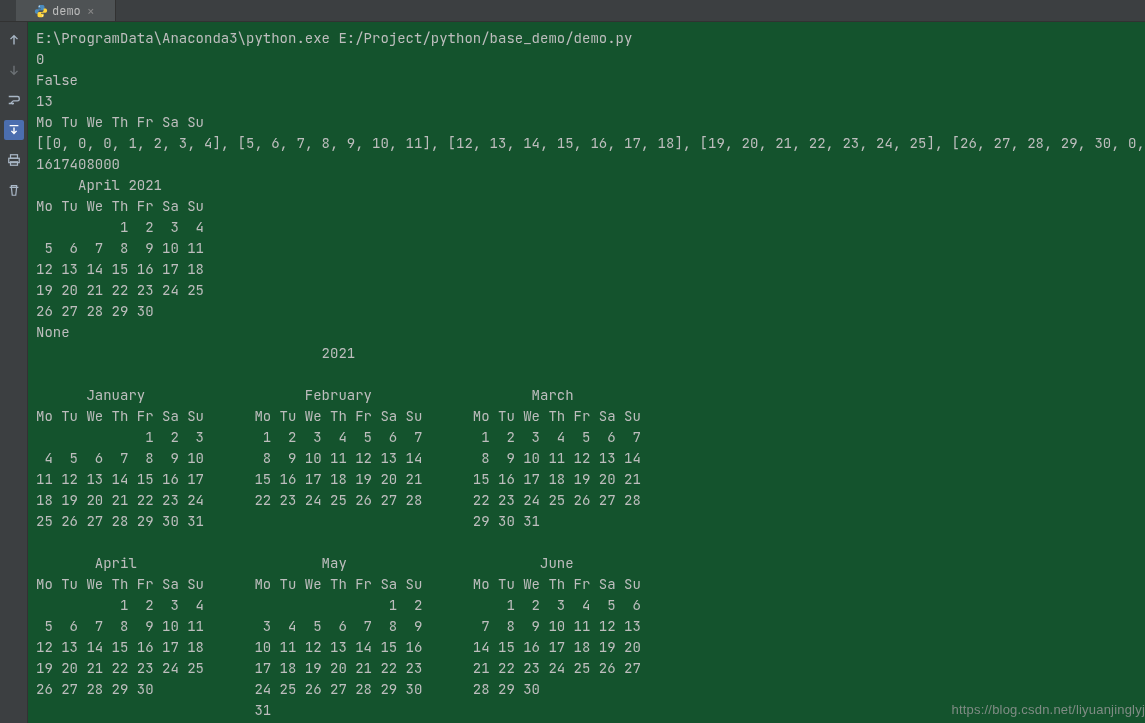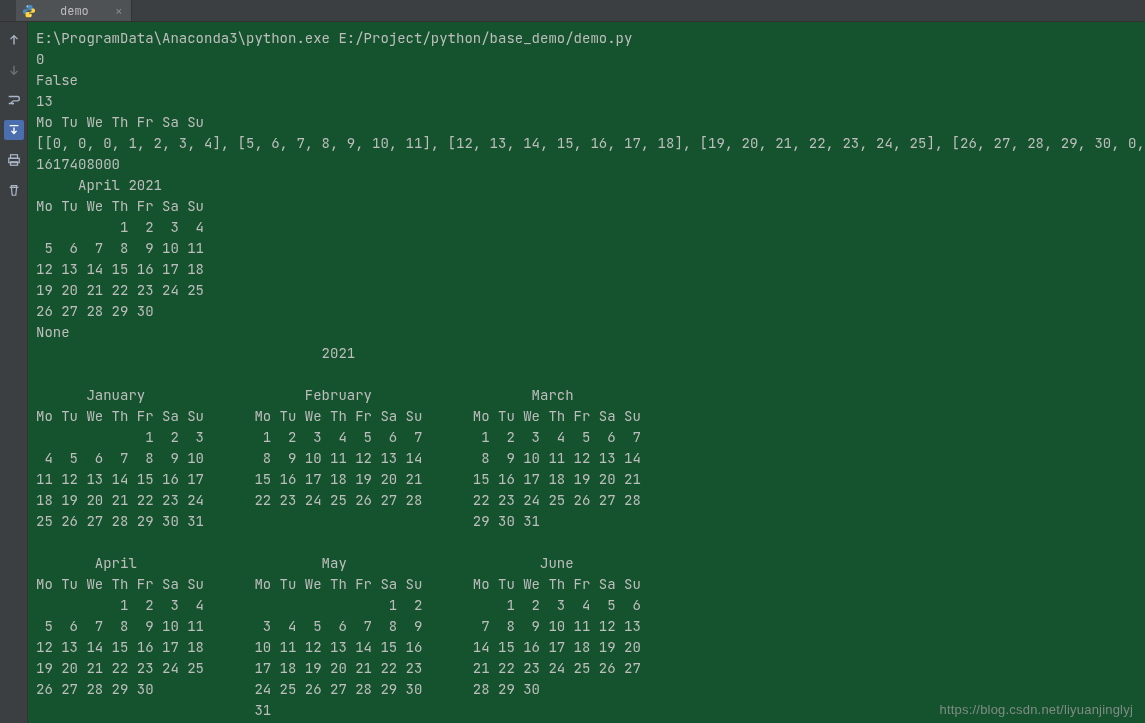--- a/index.html
+++ b/index.html
@@ -14,22 +14,22 @@
     height: 22px;
     background: #3c3f41;
     border-bottom: 1px solid #323232;
     display: flex;
     align-items: stretch;
     padding-left: 16px;
   }
   .tab {
     display: flex;
     align-items: center;
-    gap: 24px;
-    padding: 0 6px;
+    gap: 4px;
+    padding: 0 18px;
     background: #4e5254;
     color: #bbbbbb;
     border-right: 1px solid #323232;
     font-size: 12px;
     position: relative;
   }
   .tab-icon {
     width: 14px; height: 14px;
     display: inline-flex; align-items: center; justify-content: center;
   }
@@ -72,21 +72,21 @@
     padding: 6px 8px;
     white-space: pre;
     line-height: 21px;
     font-size: 14px;
     letter-spacing: 0;
     overflow: hidden;
     position: relative;
   }
   .watermark {
     position: absolute;
-    right: 12px;
+    right: 0;
     bottom: 6px;
     color: #9a9a9a;
     font-family: Arial, sans-serif;
     font-size: 13px;
     letter-spacing: 0.2px;
     opacity: 0.8;
   }
 </style>
 </head>
 <body>

